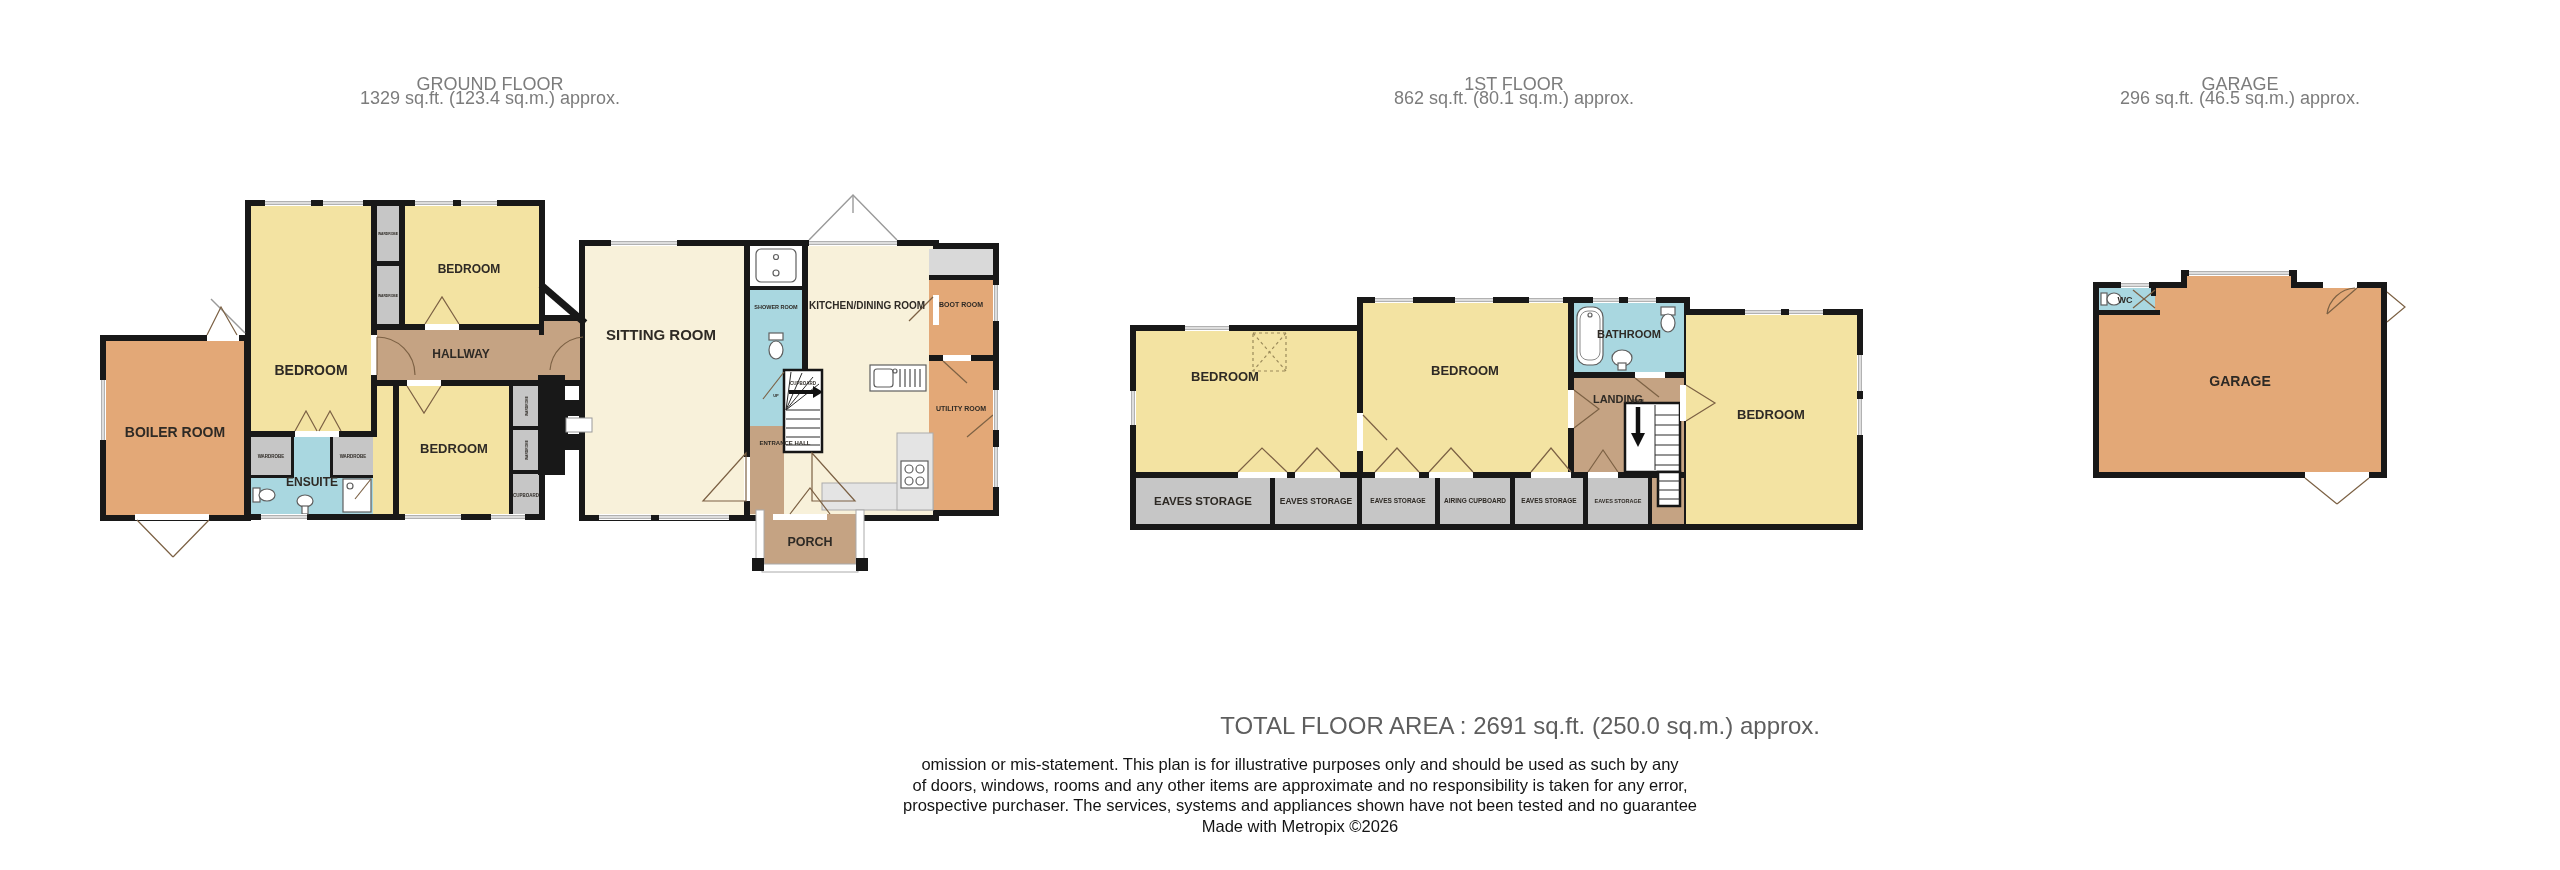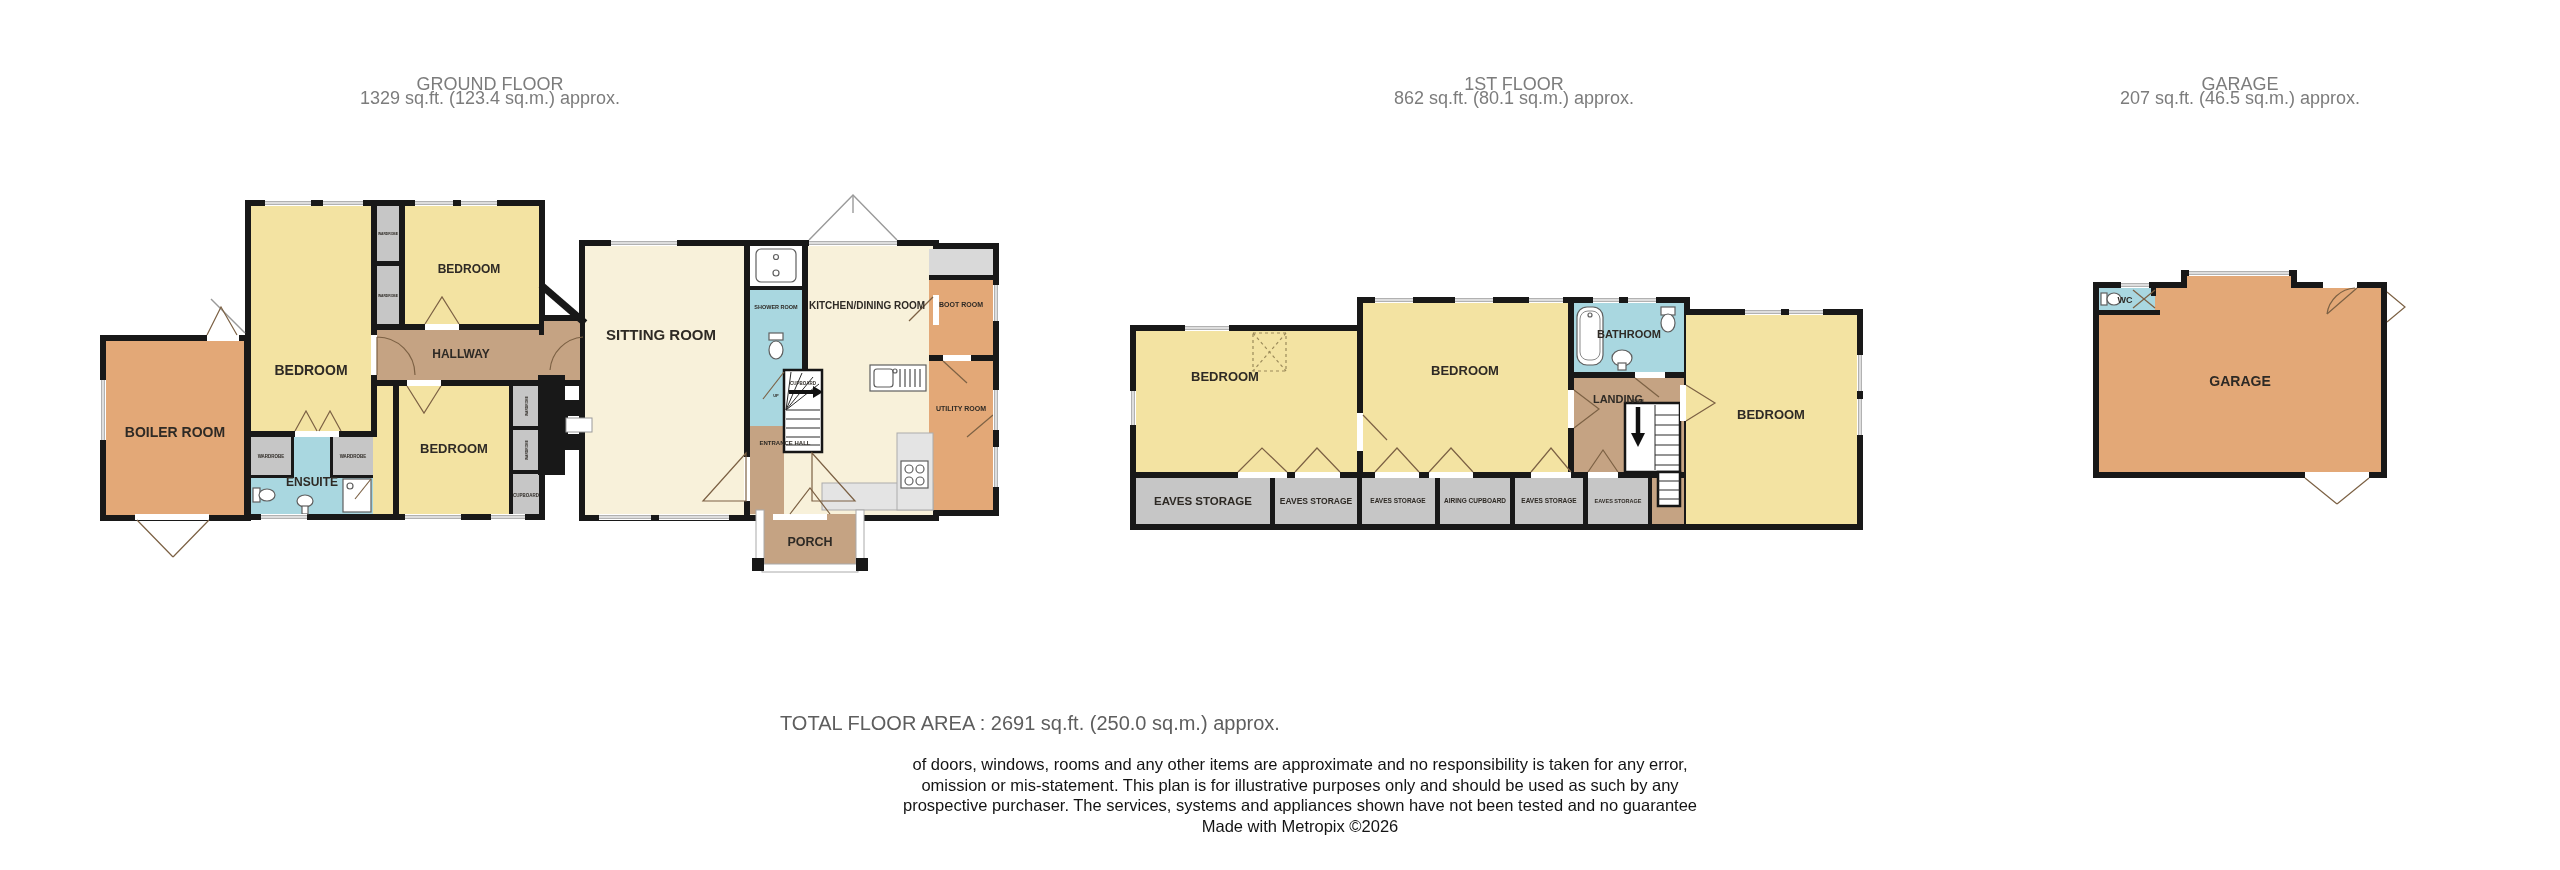--- a/index.html
+++ b/index.html
@@ -1,21 +1,21 @@
 <!DOCTYPE html>
 <html style="--wall: #181818; --yellow: #F3E3A2; --cream: #F8F1DA; --tan: #C5A383; --orange: #E3A877; --blue: #A9D7E0; --closet: #C6C6C6; --counter: #E4E4E4; --label: #2E2A25; --header-text: #7C7C7C; --total-text: #5E5E5E; --body-text: #141414;"><head>
 <meta charset="utf-8">
 <style>
   html,body{margin:0;padding:0;background:#ffffff;}
   body{width:2560px;height:870px;position:relative;overflow:hidden;
        font-family:"Liberation Sans",sans-serif;}
   .hdr{position:absolute;width:320px;text-align:center;color:var(--header-text);
        font-size:18px;line-height:13.5px;}
-  .footer-total{position:absolute;left:780px;top:712px;width:1040px;text-align:left;
-       color:var(--total-text);font-size:20px;}
+  .footer-total{position:absolute;left:780px;top:712px;width:1040px;text-align:right;
+       color:var(--total-text);font-size:24px;}
   .footer-disc{position:absolute;left:820px;top:754px;width:960px;text-align:center;
        color:var(--body-text);font-size:16.5px;line-height:20.6px;}
   svg{position:absolute;}
   .fw{fill:var(--wall);} .fy{fill:var(--yellow);} .fc{fill:var(--cream);}
   .ft{fill:var(--tan);} .fo{fill:var(--orange);} .fb{fill:var(--blue);}
   .fg{fill:var(--closet);} .fwh{fill:#ffffff;}
   .fcnt{fill:var(--counter);stroke:#ababab;stroke-width:1;}
   .lbl{font-weight:700;fill:var(--label);text-anchor:middle;
        font-family:"Liberation Sans",sans-serif;}
   .wl{stroke:#909090;stroke-width:1;fill:none;}
@@ -32,21 +32,21 @@
 <div class="hdr" style="left:330px;top:78px">
   <div>GROUND FLOOR</div>
   <div>1329 sq.ft. (123.4 sq.m.) approx.</div>
 </div>
 <div class="hdr" style="left:1354px;top:78px">
   <div>1ST FLOOR</div>
   <div>862 sq.ft. (80.1 sq.m.) approx.</div>
 </div>
 <div class="hdr" style="left:2080px;top:78px">
   <div>GARAGE</div>
-  <div>207 sq.ft. (46.5 sq.m.) approx.</div>
+  <div>296 sq.ft. (46.5 sq.m.) approx.</div>
 </div>
 
 <svg style="left:95px;top:185px" width="920" height="400" viewBox="0 0 920 400">
 
   <g>
     <rect class="fw" x="150" y="15" width="300" height="320"></rect>
     <rect class="fw" x="5" y="150" width="151" height="186"></rect>
     <rect class="fw" x="484" y="55" width="360" height="281"></rect>
     <rect class="fw" x="828" y="58" width="76" height="273"></rect>
     <rect class="fw" x="443" y="130" width="48" height="71"></rect>
@@ -449,17 +449,17 @@
     <rect class="fwh" x="220" y="210" width="64" height="6"></rect>
     <path class="dl" d="M220,216 L252,242 M284,216 L252,242"></path>
     <path class="dl" d="M302,30 L320,45 L302,60"></path>
   </g>
   <text class="lbl" font-size="14" x="155" y="124">GARAGE</text>
   <text class="lbl" font-size="9" x="40" y="41">WC</text>
 </svg>
 
 <div class="footer-total">TOTAL FLOOR AREA : 2691 sq.ft. (250.0 sq.m.) approx.</div>
 <div class="footer-disc">
+  <div>omission or mis-statement. This plan is for illustrative purposes only and should be used as such by any</div>
   <div>of doors, windows, rooms and any other items are approximate and no responsibility is taken for any error,</div>
-  <div>omission or mis-statement. This plan is for illustrative purposes only and should be used as such by any</div>
   <div>prospective purchaser. The services, systems and appliances shown have not been tested and no guarantee</div>
   <div>Made with Metropix ©2026</div>
 </div>
 
 </body></html>

